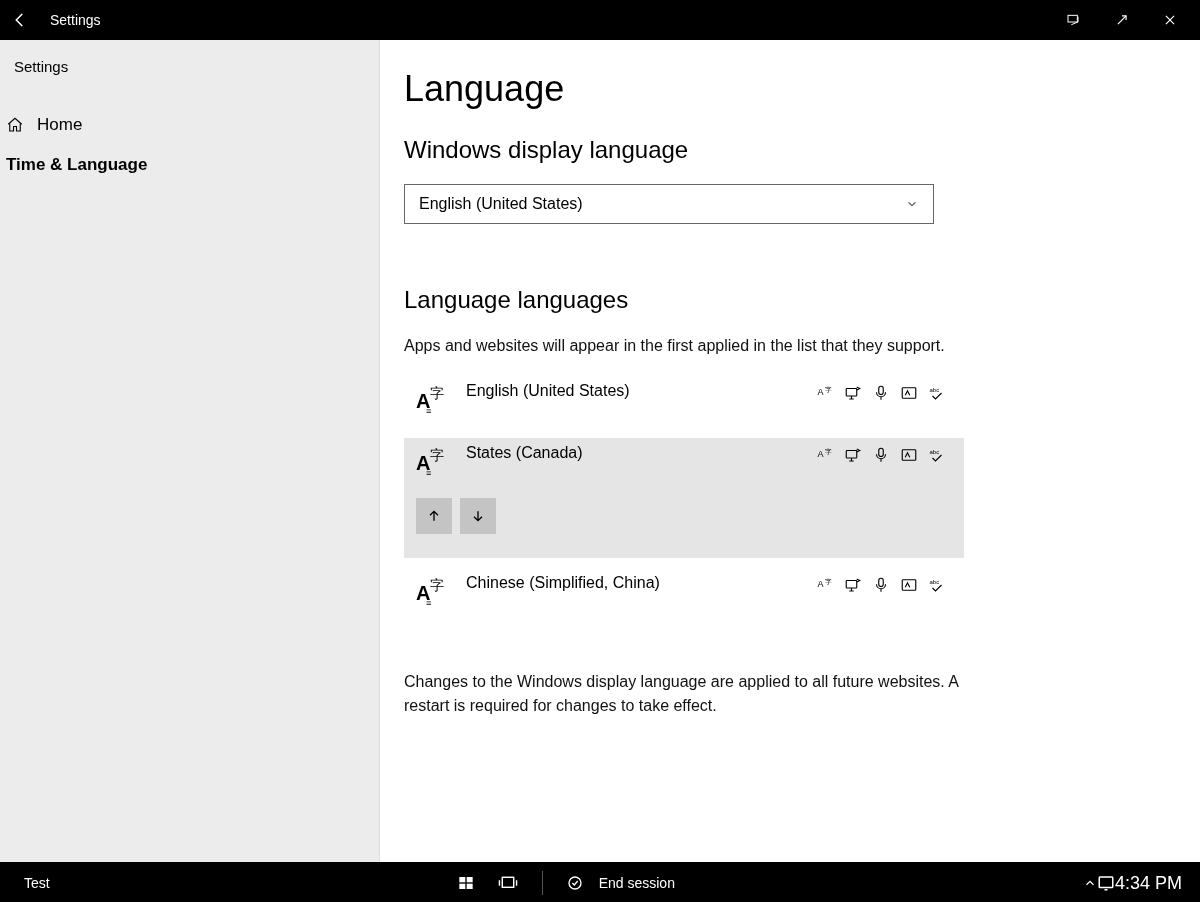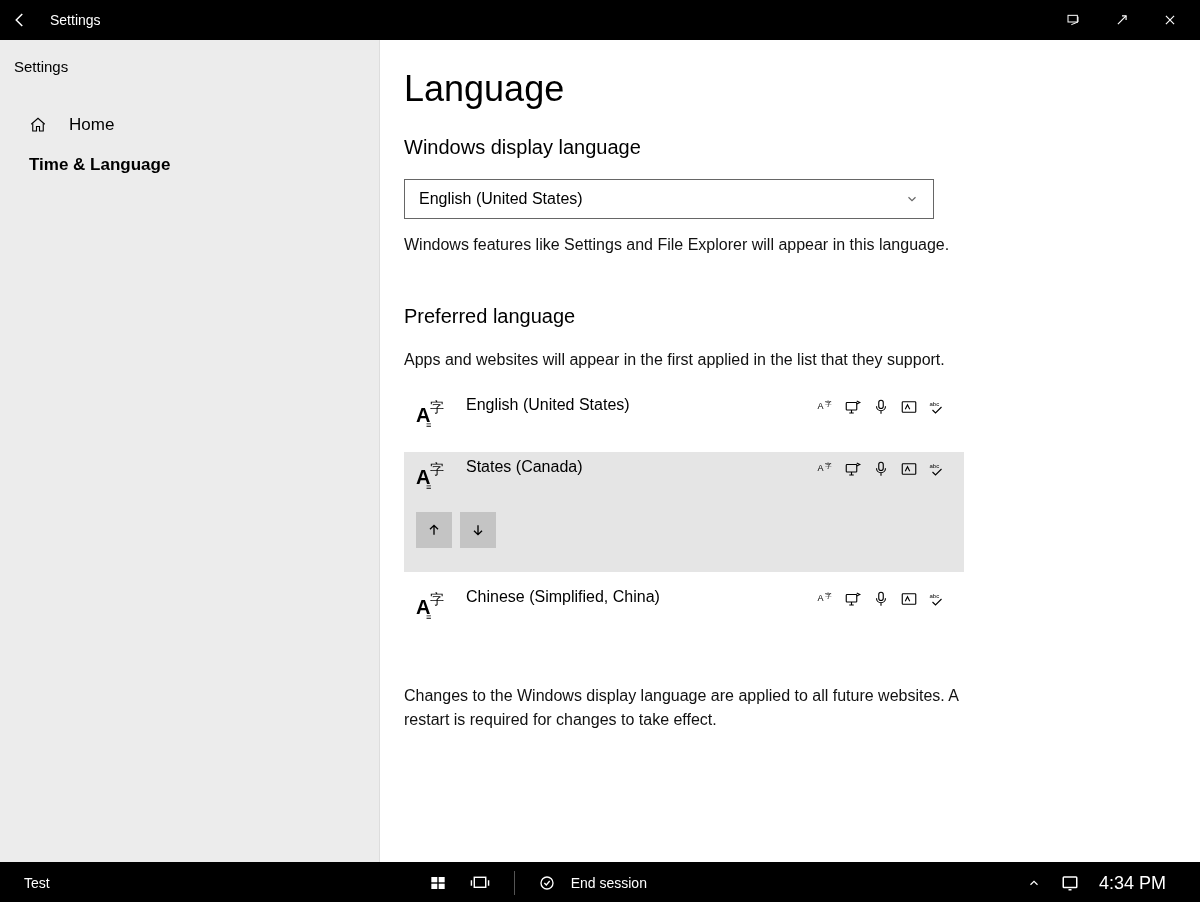--- a/index.html
+++ b/index.html
@@ -6,44 +6,44 @@
     html, body { width: 1200px; height: 902px; overflow: hidden; background: #fff; }
     .titlebar { height: 40px; background: #000; color: #fff; display: flex; align-items: center; padding: 0 8px; }
     .titlebar .left { display: flex; align-items: center; gap: 18px; }
     .titlebar .back { width: 24px; height: 24px; display:flex; align-items:center; justify-content:center; cursor:pointer; }
     .titlebar .title { font-size: 14px; }
     .titlebar .right { margin-left: auto; display: flex; align-items: center; gap: 28px; padding-right: 12px; }
     .titlebar .winbtn { width: 20px; height: 20px; display:flex; align-items:center; justify-content:center; cursor:pointer; }
     .body { display: flex; height: 822px; }
     .sidebar { width: 380px; background: #ececec; padding-top: 14px; border-right: 1px solid #ddd; }
     .sidebar .settings-label { font-size: 15px; padding: 4px 14px 30px 14px; }
-    .nav-item { display: flex; align-items: center; gap: 22px; padding: 10px 29px; font-size: 17px; cursor:pointer; }
+    .nav-item { display: flex; align-items: center; gap: 13px; padding: 10px 6px; font-size: 17px; cursor:pointer; }
     .nav-item svg { width:18px; height:18px; }
     .nav-item.selected { font-weight: 600; }
     .main { flex: 1; padding: 28px 54px 0 24px; overflow:auto; }
     .page-title { font-size: 36px; font-weight: 400; margin-bottom: 26px; }
-    .section-title { font-size: 20px; font-weight: 400; margin-bottom: 20px; }
+    .section-title { font-size: 24px; font-weight: 400; margin-bottom: 20px; }
     .dropdown { width: 530px; height: 40px; border: 1px solid #666; display:flex; align-items:center; justify-content:space-between; padding: 0 14px; font-size: 16px; cursor:pointer; margin-bottom: 14px; }
     .dropdown .chev { color:#666; }
     .subtext { font-size: 16px; line-height: 1.5; max-width: 560px; color: #111; }
     .spacer { height: 48px; }
     .lang-row { display:flex; align-items:flex-start; padding: 8px 8px 8px 12px; }
     .lang-row.selected { background: #e5e5e5; padding-bottom:0; }
     .lang-glyph { width: 36px; margin-right: 14px; margin-top: 0px; }
     .lang-name { font-size: 16px; margin-top: -2px; }
     .lang-icons { margin-left:auto; display:flex; gap:10px; font-size:14px; margin-right: 10px; }
     .arrow-row { display:flex; gap:8px; padding: 16px 0 12px 0; }
     .arrow-btn { width:36px; height:36px; background:#c4c4c4; display:flex; align-items:center; justify-content:center; cursor:pointer; }
     .lang-block { margin-bottom: 10px; }
     .bottom-note { margin-top: 50px; }
     .taskbar { height: 42px; background:#000; color:#fff; display:flex; align-items:center; font-size:14px; }
     .taskbar .label { padding-left: 24px; }
     .taskbar .center-wrap { position:relative; flex:1; display:flex; justify-content:center; align-items:center; gap:24px;}
     .taskbar .divider { width:1px; height:24px; background:#555; }
-    .taskbar .tray { margin-left:auto; display:flex; align-items:center; gap:20px; padding-right: 34px; }
+    .taskbar .tray { margin-left:auto; display:flex; align-items:center; padding-right: 18px; }
     .taskbar .clock { font-size: 18px; }
     .icon { display:inline-flex; align-items:center; justify-content:center; }
     .lang-container { max-width: 560px; }
     .feat-icon { width:18px; height:18px; }
   </style>
 </head>
 <body>
 
 <div class="titlebar">
   <div class="left">
@@ -98,25 +98,24 @@
 
     <div class="section-title">Windows display language</div>
     <div class="dropdown">
       <span>English (United States)</span>
       <span class="chev icon">
         <svg width="14" height="14" viewBox="0 0 24 24" fill="none" stroke="#666" stroke-width="2">
             <path d="M6 9l6 6 6-6"></path>
           </svg>
       </span>
     </div>
-    <div class="subtext">Windows features like Settings and File Explorer will appear in this language.</div>
 
     <div class="spacer"></div>
 
-    <div class="section-title">Preferred language</div>
+    <div class="section-title">Language languages</div>
     <div class="subtext" style="margin-bottom:18px;">Apps and websites will appear in the first applied in the list that they support.</div>
 
     <div class="lang-container" id="lang-list">
         <div class="lang-block">
           <div class="lang-row">
     <div class="lang-glyph"><svg width="32" height="32" viewBox="0 0 32 32">
                 <text x="0" y="24" font-size="20" font-weight="600">A</text>
                 <text x="14" y="14" font-size="14">字</text>
                 <text x="10" y="30" font-size="9">≡</text>
               </svg></div>

